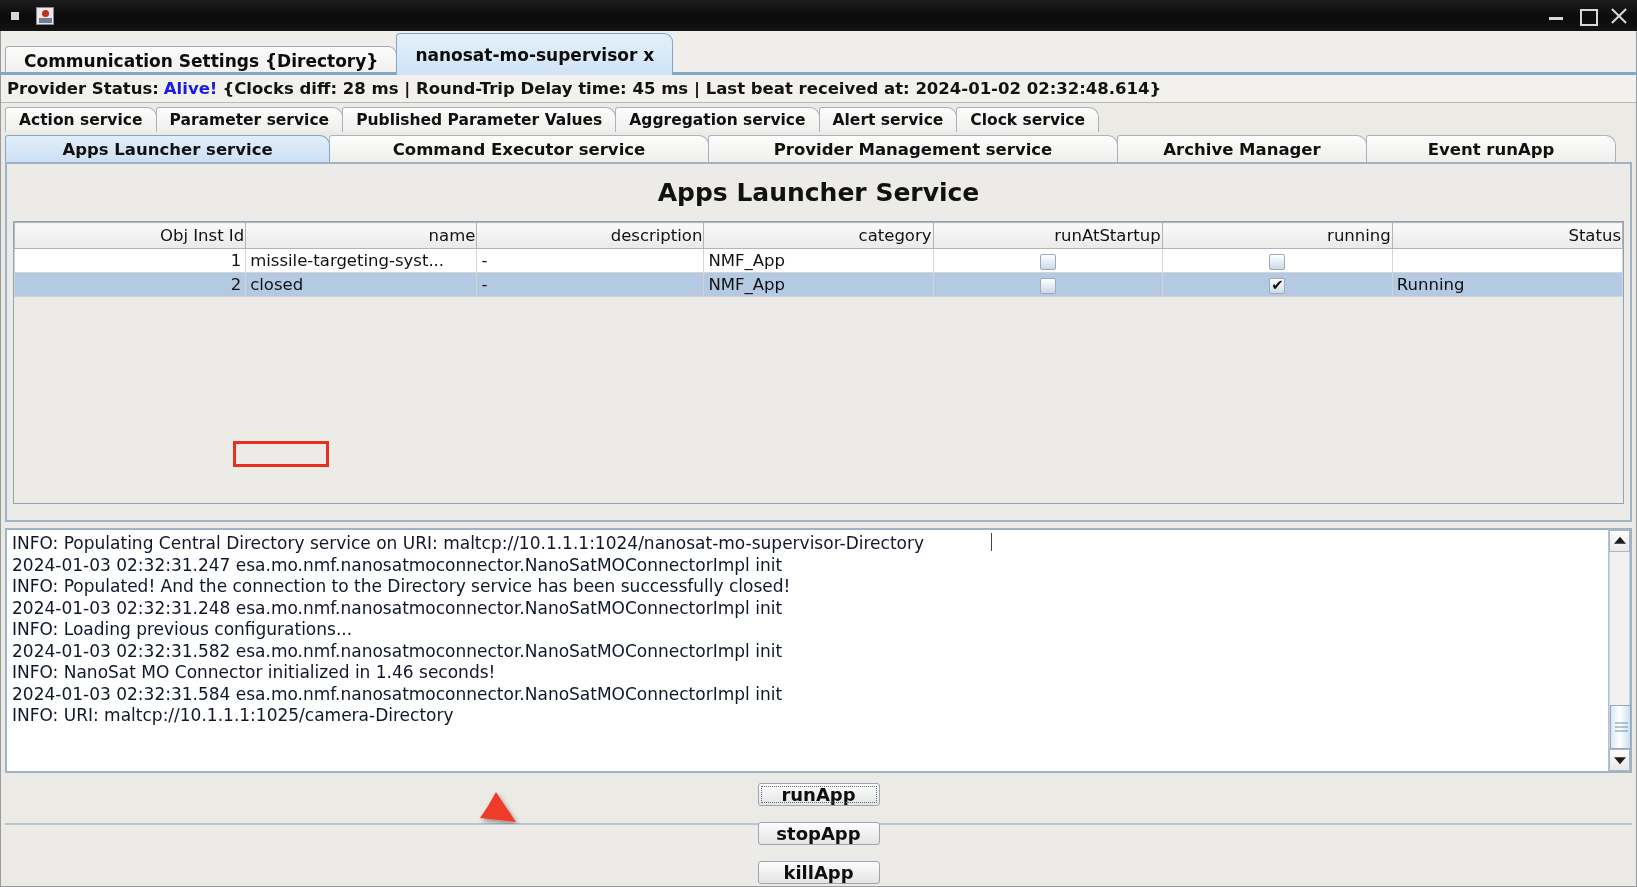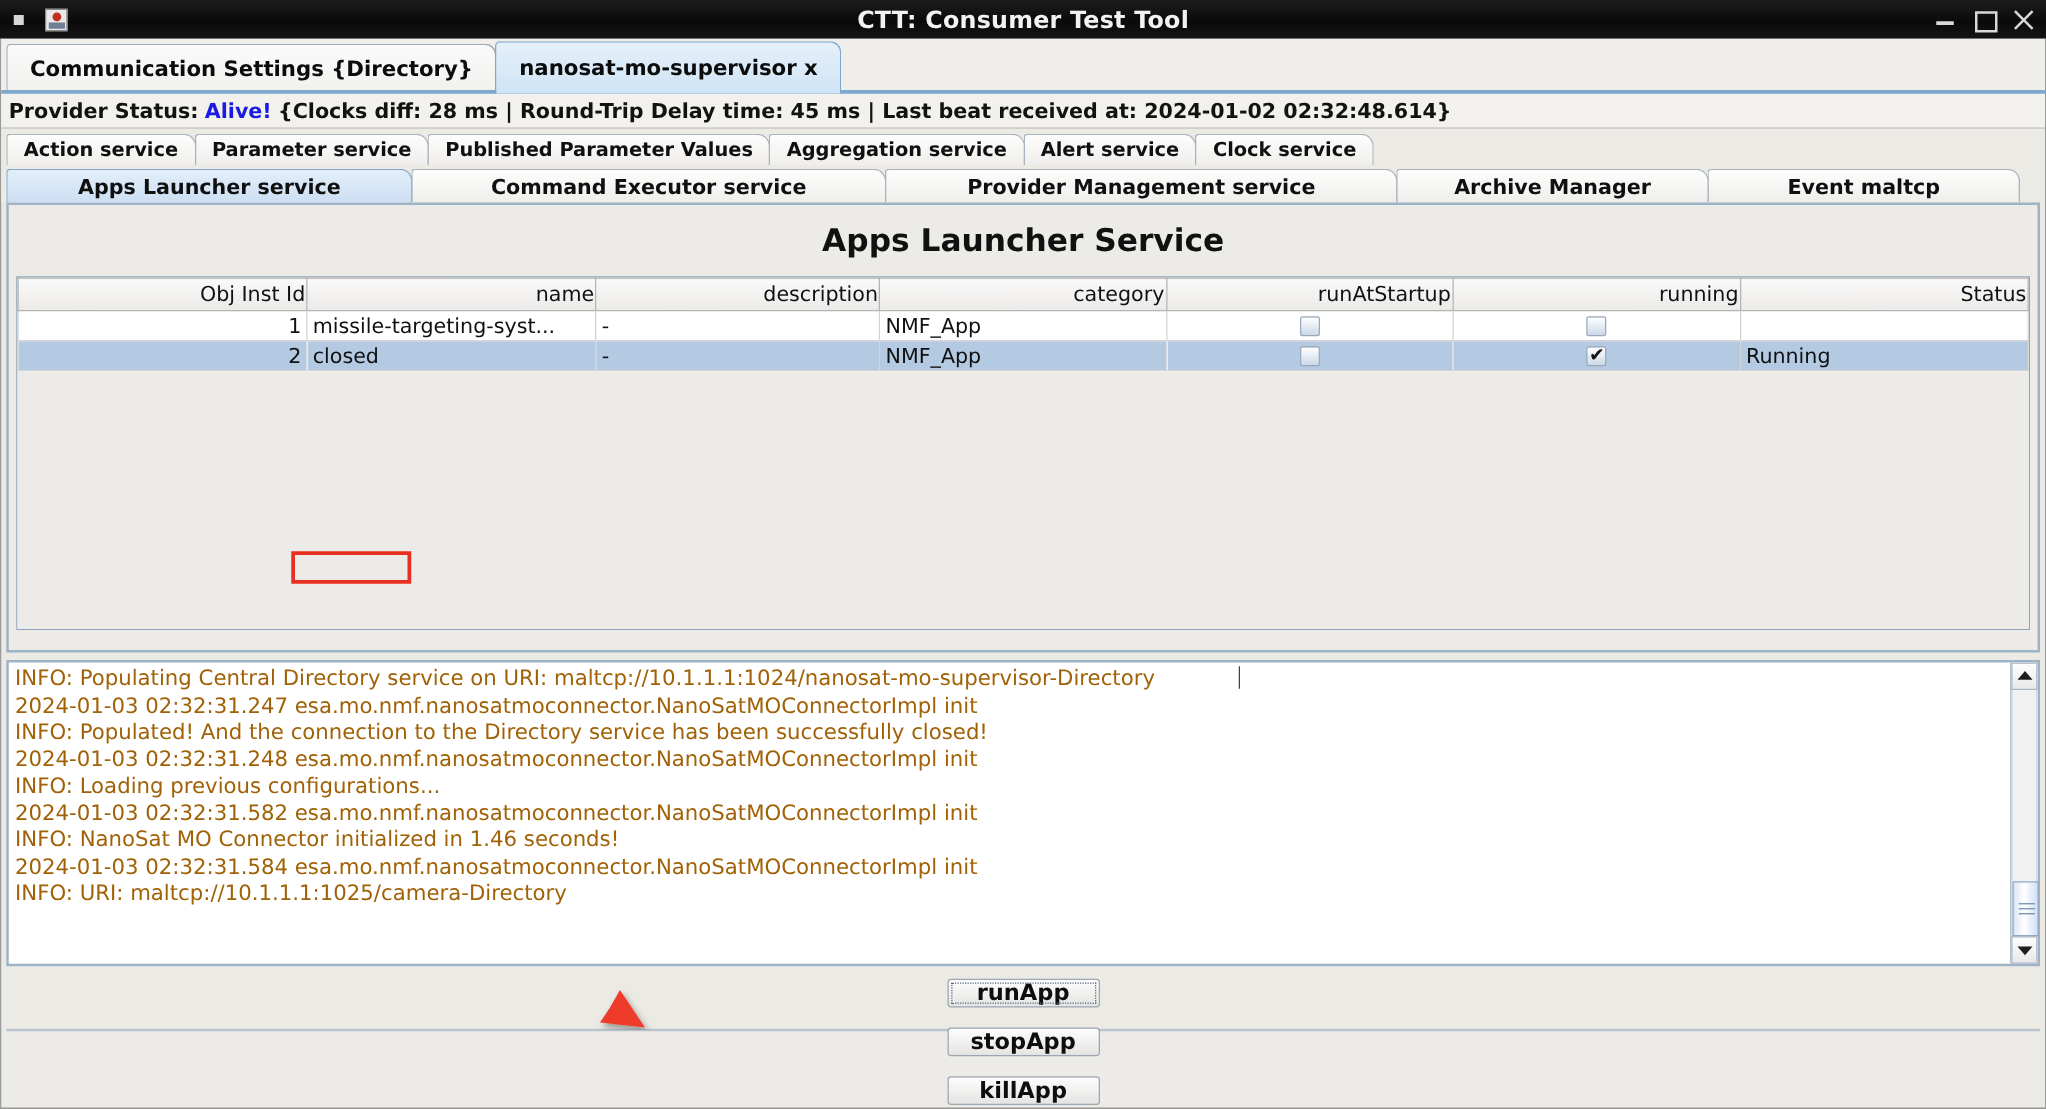--- a/index.html
+++ b/index.html
@@ -80,21 +80,21 @@
   }
 
   
   .toptabs {
     position: relative; height: 44px;
     background: #f0eeea;
     padding-left: 4px;
     display: flex; align-items: flex-end;
   }
   .ttab {
-    height: 40px;
+    height: 29px;
     display: flex; align-items: center;
     padding: 0 18px;
     font-size: 17px; font-weight: bold; color: #0c0c0c;
     border: 1px solid #9dabb8;
     border-bottom: none;
     border-radius: 4px 9px 0 0;
     background: linear-gradient(to bottom, #fbfbfb 0%, #f1f0ed 100%);
     margin-right: -1px;
     position: relative;
   }
@@ -216,21 +216,21 @@
     margin: 6px 4px 0 4px;
     height: 245px;
     border: 2px solid #9fb3c6;
     background: #fff;
     display: flex;
     position: relative;
   }
   .logtext {
     flex: 1 1 auto;
     padding: 3px 0 0 5px;
-    font-size: 17px; color: #a16207;
+    font-size: 17px; color: #0f172a;
     line-height: 21.5px;
     overflow: hidden;
     white-space: pre;
   }
   .logcaret {
     position: absolute; left: 984px; top: 3px;
     width: 1px; height: 18px; background: #444;
   }
   
   .vscroll {
@@ -302,21 +302,20 @@
   }
 </style>
 </head>
 <body>
 
 <div id="app">
 
   <div class="titlebar">
     <div class="tb-dot"></div>
     <div class="tb-appicon"></div>
-    <div class="tb-title">CTT: Consumer Test Tool</div>
     <div class="tb-controls">
       <div class="tb-btn tb-min"></div>
       <div class="tb-btn tb-max"></div>
       <div class="tb-btn tb-close"></div>
     </div>
   </div>
 
   <div class="window">
 
     <div class="toptabs">
@@ -363,21 +362,21 @@
         <div class="svctab" style="width:380px">
             <span>Command Executor service</span>
           </div>
         <div class="svctab" style="width:410px">
             <span>Provider Management service</span>
           </div>
         <div class="svctab" style="width:250px">
             <span>Archive Manager</span>
           </div>
         <div class="svctab" style="width:250px">
-            <span>Event maltcp</span>
+            <span>Event runApp</span>
           </div>
       </div>
     </div>
 
     <div class="content">
       <div class="panel-title">Apps Launcher Service</div>
 
       <div class="tablewrap">
         <table class="apps">
           <colgroup>

